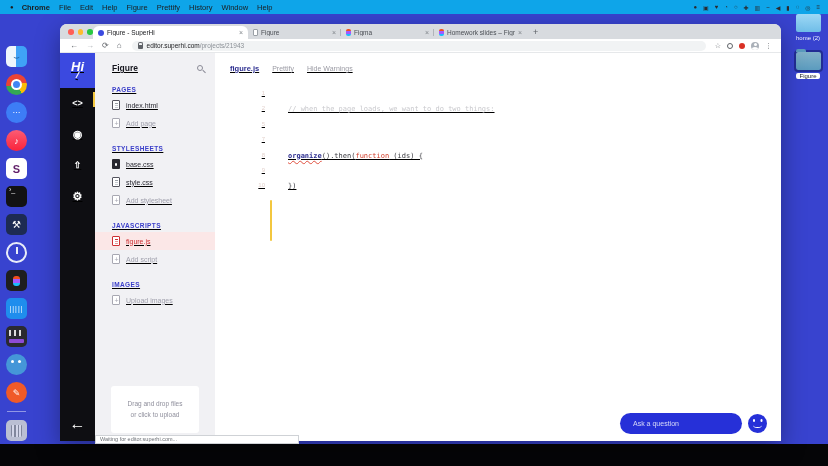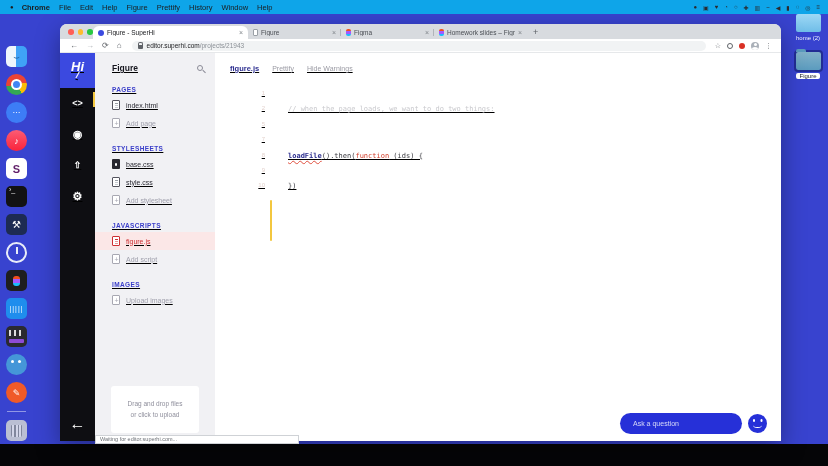--- a/index.html
+++ b/index.html
@@ -350,21 +350,21 @@
           <span class="ct tk-comment">// when the page loads, we want to do two things:</span>
         </div>
         <div class="cl">
           <span class="ln">5</span>
         </div>
         <div class="cl">
           <span class="ln">7</span>
         </div>
         <div class="cl">
           <span class="ln">8</span>
-          <span class="ct"><span class="tk-fn">loadFile</span><span>().then(</span><span class="tk-kw">function</span><span> (ids) {</span></span>
+          <span class="ct"><span class="tk-fn">organize</span><span>().then(</span><span class="tk-kw">function</span><span> (ids) {</span></span>
         </div>
         <div class="cl">
           <span class="ln">9</span>
         </div>
         <div class="cl">
           <span class="ln">10</span>
           <span class="ct">})</span>
         </div>
       </div>
 

